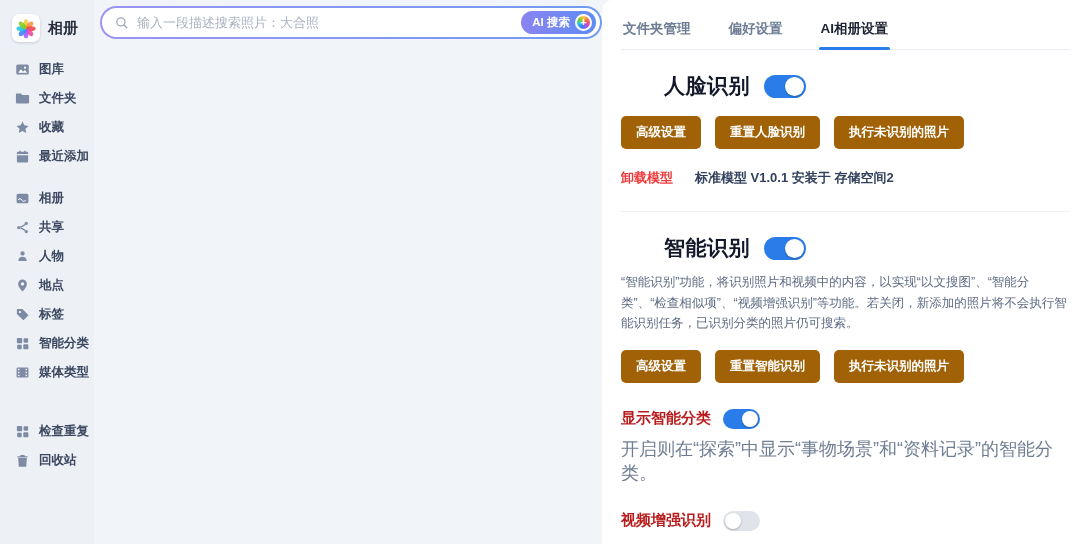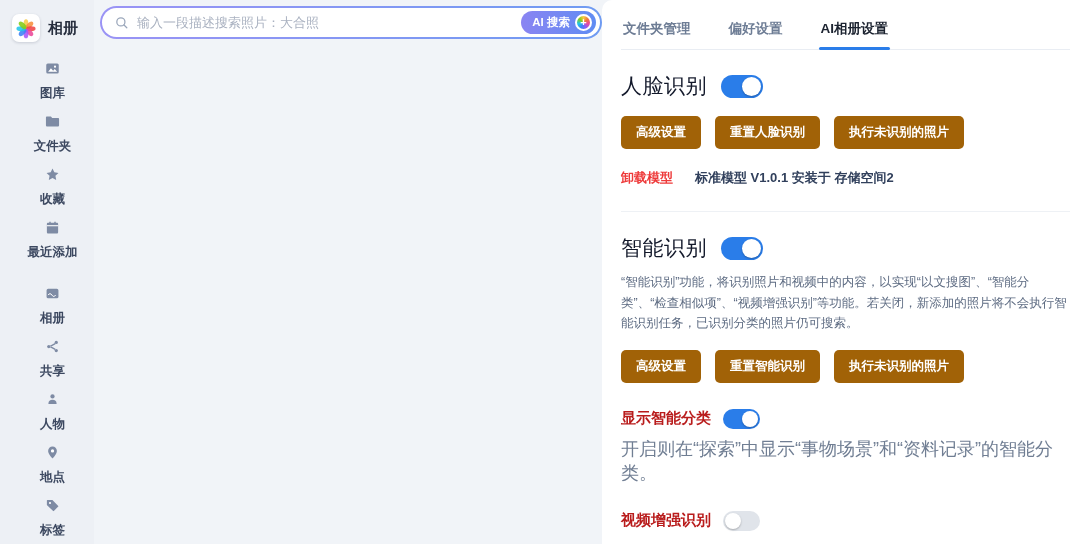--- a/index.html
+++ b/index.html
@@ -11,21 +11,21 @@
 
   
   .sidebar { width:94px; flex-shrink:0; background:#edf0f5; padding-top:12px; }
   .logo-row { display:flex; align-items:center; gap:8px; padding:2px 0 13px 12px; }
   .logo-box { width:28px; height:28px; background:#fff; border-radius:7px;
     display:flex; align-items:center; justify-content:center;
     box-shadow:0 1px 3px rgba(31,45,70,.18); }
   .app-title { font-size:15px; font-weight:bold; color:#272e3e; }
   .nav-group { margin-bottom:13px; }
   .nav-group.last { margin-top:30px; }
-  .nav-item { display:flex; align-items:center; gap:9px; padding:6px 4px 6px 15px; cursor:pointer;flex-direction:column; }
+  .nav-item { display:flex; align-items:center; gap:9px; padding:6px 4px 6px 15px; cursor:pointer; }
   .nav-ico { width:15px; height:15px; display:flex; }
   .nav-ico svg { width:15px; height:15px; display:block; }
   .nav-label { font-size:12.5px; color:#3c4860; font-weight:600; white-space:nowrap; }
 
   
   .main { flex:1; display:flex; flex-direction:row; min-width:0; }
   .topbar { height:45px; display:flex; align-items:center; padding-left:6px; background:#f1f4f8; }
   .search-border { background:linear-gradient(90deg,#9a93f5,#6f9bf2); padding:2px;
     border-radius:19px; display:flex; width:502px; }
   .search-inner { flex:1; background:#fff; border-radius:17px; display:flex;
@@ -44,21 +44,21 @@
 
   .content { flex:1; background:#fff; border-top-left-radius:10px; padding:12px 10px 0 19px; overflow:hidden; }
 
   .tabs { display:flex; gap:34px; border-bottom:1px solid #e9edf3; }
   .tab { font-size:13.5px; color:#6e7d95; font-weight:600; padding:8px 2px 11px; cursor:pointer; position:relative; }
   .tab.active { color:#1c2330; }
   .tab.active::after { content:""; position:absolute; left:0; right:0; bottom:-1px;
     height:3px; background:#2a7de9; border-radius:2px; }
 
   .section-head { display:flex; align-items:center; gap:14px; margin-top:22px; }
-  h2.sec-title { font-size:21px; color:#12182a; font-weight:normal; letter-spacing:.5px; }
+  h2.sec-title { font-size:21px; color:#12182a; font-weight:bold; letter-spacing:.5px;margin-left:43px; }
   .desc { font-size:12.5px; color:#5d6b82; margin-top:10px; line-height:1.65; }
   .btn-row { display:flex; gap:14px; margin-top:16px; }
   .btn { background:#a16207; color:#fff; font-size:12.5px; font-weight:600;
     padding:8px 15px; border-radius:5px; cursor:pointer; border:none; white-space:nowrap; }
   .model-row { display:flex; align-items:center; gap:22px; margin-top:20px; font-size:13px; }
   .uninstall { color:#ee3a3a; font-weight:bold; cursor:pointer; }
   .model-info { color:#31405c; font-weight:600; }
   hr.divider { border:none; border-top:1px solid #eef1f5; margin:24px 0 0 0; }
 
   .sub-head { display:flex; align-items:center; gap:12px; margin-top:26px; }
@@ -189,20 +189,36 @@
       <span class="nav-ico">
           <svg viewBox="0 0 24 24" fill="#7e8ba4">
             <rect x="3" y="3" width="8.5" height="8.5" rx="1.5"></rect>
             <rect x="13.8" y="3.5" width="7.2" height="7.2" rx="1.5"></rect>
             <rect x="3.5" y="13.8" width="7.2" height="7.2" rx="1.5"></rect>
             <rect x="13.3" y="13.3" width="8" height="8" rx="1.5"></rect>
           </svg>
         </span>
       <span class="nav-label">智能分类</span>
     </div>
+    <div class="nav-item">
+      <span class="nav-ico">
+          <svg viewBox="0 0 24 24">
+            <rect x="2.5" y="4" width="19" height="16" rx="2" fill="#7e8ba4"></rect>
+            <g fill="#fff">
+              <rect x="5" y="6" width="2" height="2.4"></rect>
+              <rect x="5" y="10.8" width="2" height="2.4"></rect>
+              <rect x="5" y="15.6" width="2" height="2.4"></rect>
+              <rect x="17" y="6" width="2" height="2.4"></rect>
+              <rect x="17" y="10.8" width="2" height="2.4"></rect>
+              <rect x="17" y="15.6" width="2" height="2.4"></rect>
+            </g>
+          </svg>
+        </span>
+      <span class="nav-label">媒体类型</span>
+    </div>
   </div>
 
   <div class="nav-group last">
     <div class="nav-item">
       <span class="nav-ico">
           <svg viewBox="0 0 24 24" fill="#7e8ba4">
             <rect x="3" y="3" width="8.5" height="8.5" rx="1.5"></rect>
             <rect x="13.8" y="3.5" width="7.2" height="7.2" rx="1.5"></rect>
             <rect x="3.5" y="13.8" width="7.2" height="7.2" rx="1.5"></rect>
             <rect x="13.3" y="13.3" width="8" height="8" rx="1.5"></rect>

